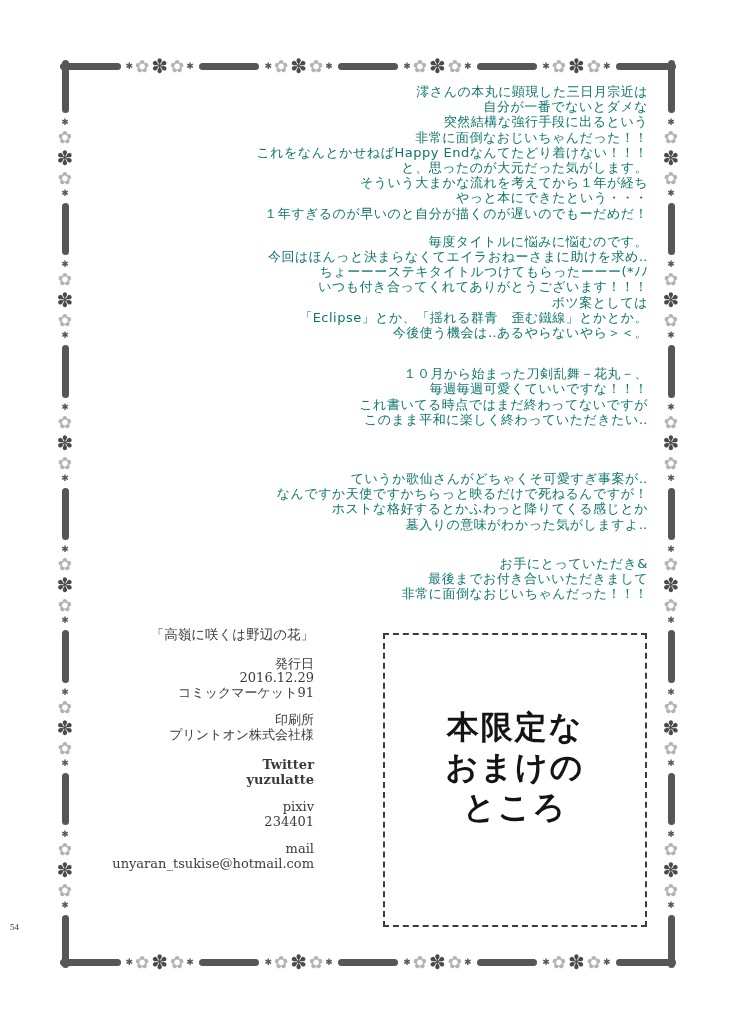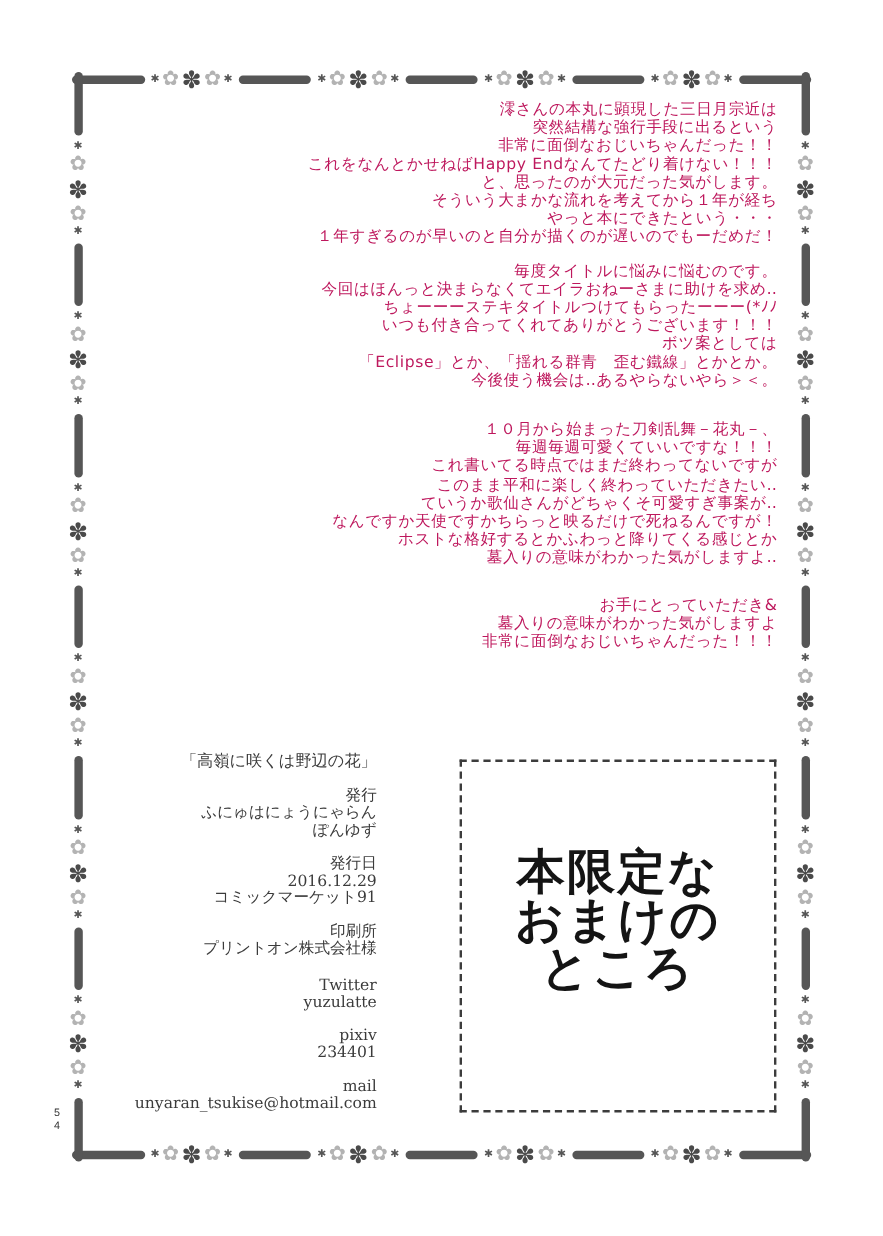--- a/index.html
+++ b/index.html
@@ -19,45 +19,45 @@
   .b-v .ln { flex:1 1 auto; width:7px; margin:5px 0; }
   .cl { display:flex; align-items:center; justify-content:center; gap:2px; }
   .b-h .cl { flex-direction:row; } .b-v .cl { flex-direction:column; }
   .f { line-height:1; color:var(--c-dark); }
   .f.l { font-size:17px; color:var(--c-light); }
   .f.d { font-size:20px; color:#4a4a4a; }
   .f.s { font-size:9px; }
 
   
   .afterword { position:absolute; top:84px; right:88px; left:80px;
-    text-align:right; color:#be185d; font-size:13px; line-height:15.2px;
+    text-align:right; color:#0f766e; font-size:13px; line-height:15.2px;
     letter-spacing:0.5px; }
   .afterword .para1 { margin-bottom:13px; }
   .afterword .para2 { margin-bottom:26px; }
   .afterword .para3 { }
-  .afterword .para4 { margin-bottom:24px; }
+  .afterword .para4 { margin-bottom:24px;margin-top:44px; }
 
   
   .colophon { position:absolute; left:24px; top:627px; width:290px;
     text-align:right; color:#3b3b3b;
     font-family:"DejaVu Serif", serif; font-size:13px; line-height:14.5px; }
   .c-title { font-size:13.5px; margin-bottom:15px; }
   .c-sec { margin-bottom:13px; }
-  .c-sec.gap-lg { margin-top:16px; }
+  .c-sec.gap-lg { margin-top:16px;font-weight:bold; }
 
   
   .bonus-box { position:absolute; left:383px; top:633px; width:264px; height:294px;
     border:2px dashed #3c3c3c; text-align:center; padding-top:72px;
-    color:#141414; font-weight:bold; font-size:40px; line-height:40px;
+    color:#141414; font-weight:bold; font-size:32px; line-height:40px;
     letter-spacing:2px; }
 
   
   .page-num { position:absolute; left:10px; top:922px; width:9px;
-    font-family:Liberation Sans, sans-serif; font-size:9px; line-height:11px;
-    color:#333; word-break:break-all; text-align:center;margin-left:33px; }
+    font-family:Liberation Serif, serif; font-size:9px; line-height:11px;
+    color:#333; word-break:break-all; text-align:center; }
 </style>
 </head>
 <body>
 
 <div class="page">
 
   <div class="b-strip b-h b-top">
       <span class="ln"></span>
       <span class="cl">
         <span class="f s">✱</span>
@@ -226,20 +226,21 @@
         <span class="f d">✽</span>
         <span class="f l">✿</span>
         <span class="f s">✱</span>
       </span>
       <span class="ln"></span>
     </div>
 
   <div class="afterword">
     <div class="para1">
         <div>澪さんの本丸に顕現した三日月宗近は</div>
+        <div>自分が一番でないとダメな</div>
         <div>突然結構な強行手段に出るという</div>
         <div>非常に面倒なおじいちゃんだった！！</div>
         <div>これをなんとかせねばHappy Endなんてたどり着けない！！！</div>
         <div>と、思ったのが大元だった気がします。</div>
         <div>そういう大まかな流れを考えてから１年が経ち</div>
         <div>やっと本にできたという・・・</div>
         <div>１年すぎるのが早いのと自分が描くのが遅いのでもーだめだ！</div>
       </div>
     <div class="para2">
         <div>毎度タイトルに悩みに悩むのです。</div>
@@ -257,34 +258,27 @@
         <div>このまま平和に楽しく終わっていただきたい‥</div>
       </div>
     <div class="para4">
         <div>ていうか歌仙さんがどちゃくそ可愛すぎ事案が‥</div>
         <div>なんですか天使ですかちらっと映るだけで死ねるんですが！</div>
         <div>ホストな格好するとかふわっと降りてくる感じとか</div>
         <div>墓入りの意味がわかった気がしますよ‥</div>
       </div>
     <div class="para5">
         <div>お手にとっていただき&amp;</div>
-        <div>墓入りの意味がわかった気がしますよ</div>
+        <div>最後までお付き合いいただきまして</div>
         <div>非常に面倒なおじいちゃんだった！！！</div>
       </div>
   </div>
 
   <div class="colophon">
     <div class="c-title">「高嶺に咲くは野辺の花」</div>
-    <div class="c-sec">
-      <div>発行</div>
-      <div>
-          <div>ふにゅはにょうにゃらん</div>
-          <div>ぽんゆず</div>
-        </div>
-    </div>
     <div class="c-sec">
       <div>発行日</div>
       <div>
           <div>2016.12.29</div>
           <div>コミックマーケット91</div>
         </div>
     </div>
     <div class="c-sec">
       <div>印刷所</div>
       <div>

